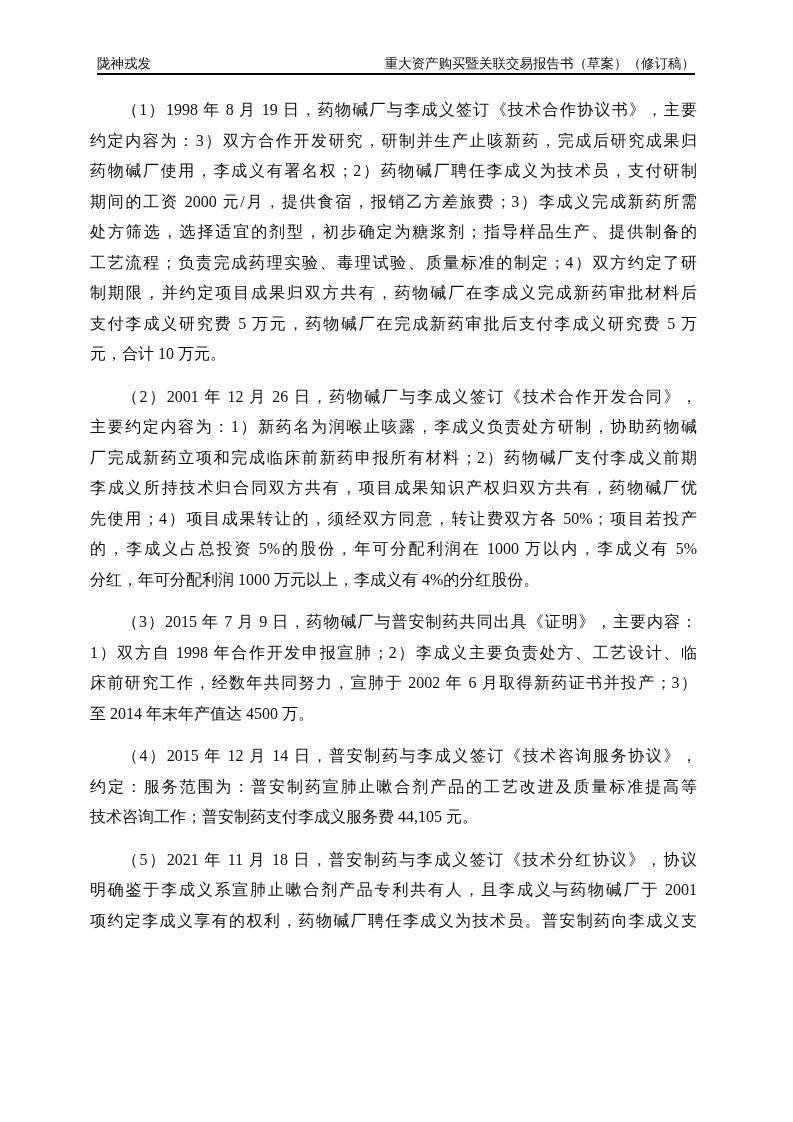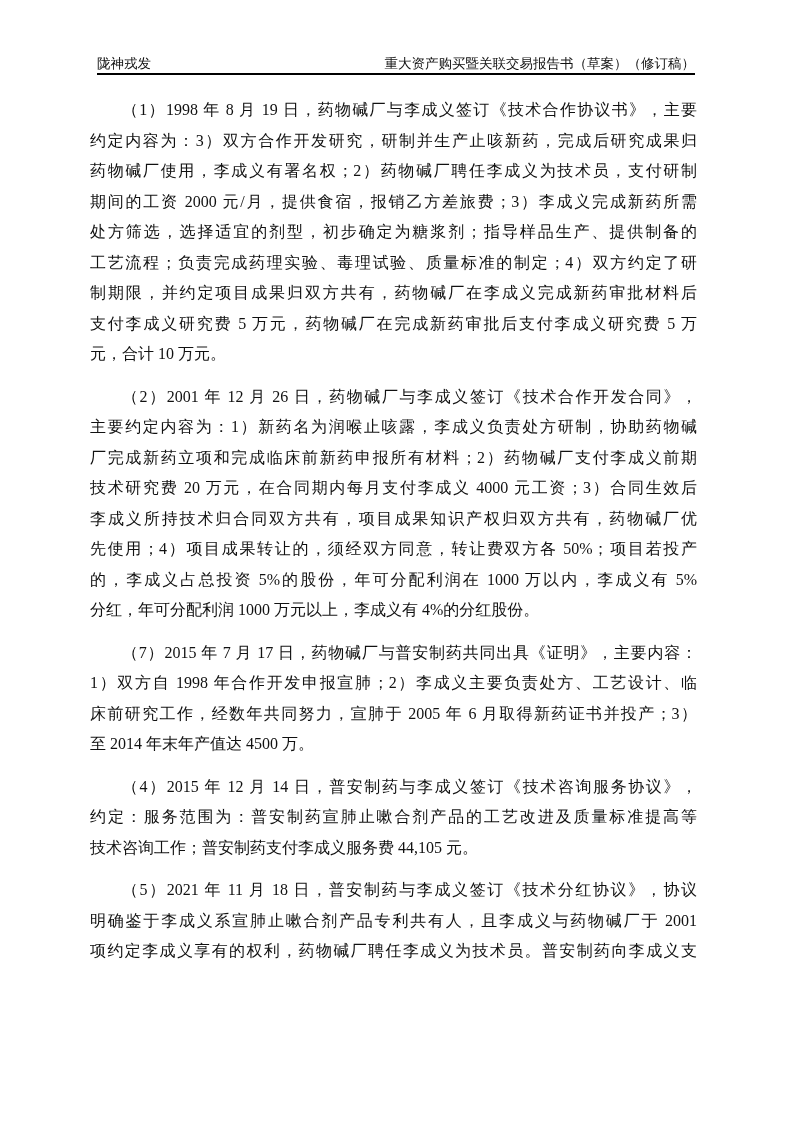--- a/index.html
+++ b/index.html
@@ -85,30 +85,29 @@
         <div class="line">处方筛选，选择适宜的剂型，初步确定为糖浆剂；指导样品生产、提供制备的</div>
         <div class="line">工艺流程；负责完成药理实验、毒理试验、质量标准的制定；4）双方约定了研</div>
         <div class="line">制期限，并约定项目成果归双方共有，药物碱厂在李成义完成新药审批材料后</div>
         <div class="line">支付李成义研究费 5 万元，药物碱厂在完成新药审批后支付李成义研究费 5 万</div>
         <div class="line last">元，合计 10 万元。</div>
       </div>
       <div class="para">
         <div class="line first">（2）2001 年 12 月 26 日，药物碱厂与李成义签订《技术合作开发合同》，</div>
         <div class="line">主要约定内容为：1）新药名为润喉止咳露，李成义负责处方研制，协助药物碱</div>
         <div class="line">厂完成新药立项和完成临床前新药申报所有材料；2）药物碱厂支付李成义前期</div>
-        <div class="line">技术研究费 20 万元，在合同期内每月支付李成义 4000 元工资；3）合同生效后</div>
         <div class="line">李成义所持技术归合同双方共有，项目成果知识产权归双方共有，药物碱厂优</div>
         <div class="line">先使用；4）项目成果转让的，须经双方同意，转让费双方各 50%；项目若投产</div>
         <div class="line">的，李成义占总投资 5%的股份，年可分配利润在 1000 万以内，李成义有 5%</div>
         <div class="line last">分红，年可分配利润 1000 万元以上，李成义有 4%的分红股份。</div>
       </div>
       <div class="para">
-        <div class="line first">（7）2015 年 7 月 17 日，药物碱厂与普安制药共同出具《证明》，主要内容：</div>
+        <div class="line first">（3）2015 年 7 月 9 日，药物碱厂与普安制药共同出具《证明》，主要内容：</div>
         <div class="line">1）双方自 1998 年合作开发申报宣肺；2）李成义主要负责处方、工艺设计、临</div>
-        <div class="line">床前研究工作，经数年共同努力，宣肺于 2005 年 6 月取得新药证书并投产；3）</div>
+        <div class="line">床前研究工作，经数年共同努力，宣肺于 2002 年 6 月取得新药证书并投产；3）</div>
         <div class="line last">至 2014 年末年产值达 4500 万。</div>
       </div>
       <div class="para">
         <div class="line first">（4）2015 年 12 月 14 日，普安制药与李成义签订《技术咨询服务协议》，</div>
         <div class="line">约定：服务范围为：普安制药宣肺止嗽合剂产品的工艺改进及质量标准提高等</div>
         <div class="line last">技术咨询工作；普安制药支付李成义服务费 44,105 元。</div>
       </div>
       <div class="para">
         <div class="line first">（5）2021 年 11 月 18 日，普安制药与李成义签订《技术分红协议》，协议</div>
         <div class="line">明确鉴于李成义系宣肺止嗽合剂产品专利共有人，且李成义与药物碱厂于 2001</div>

